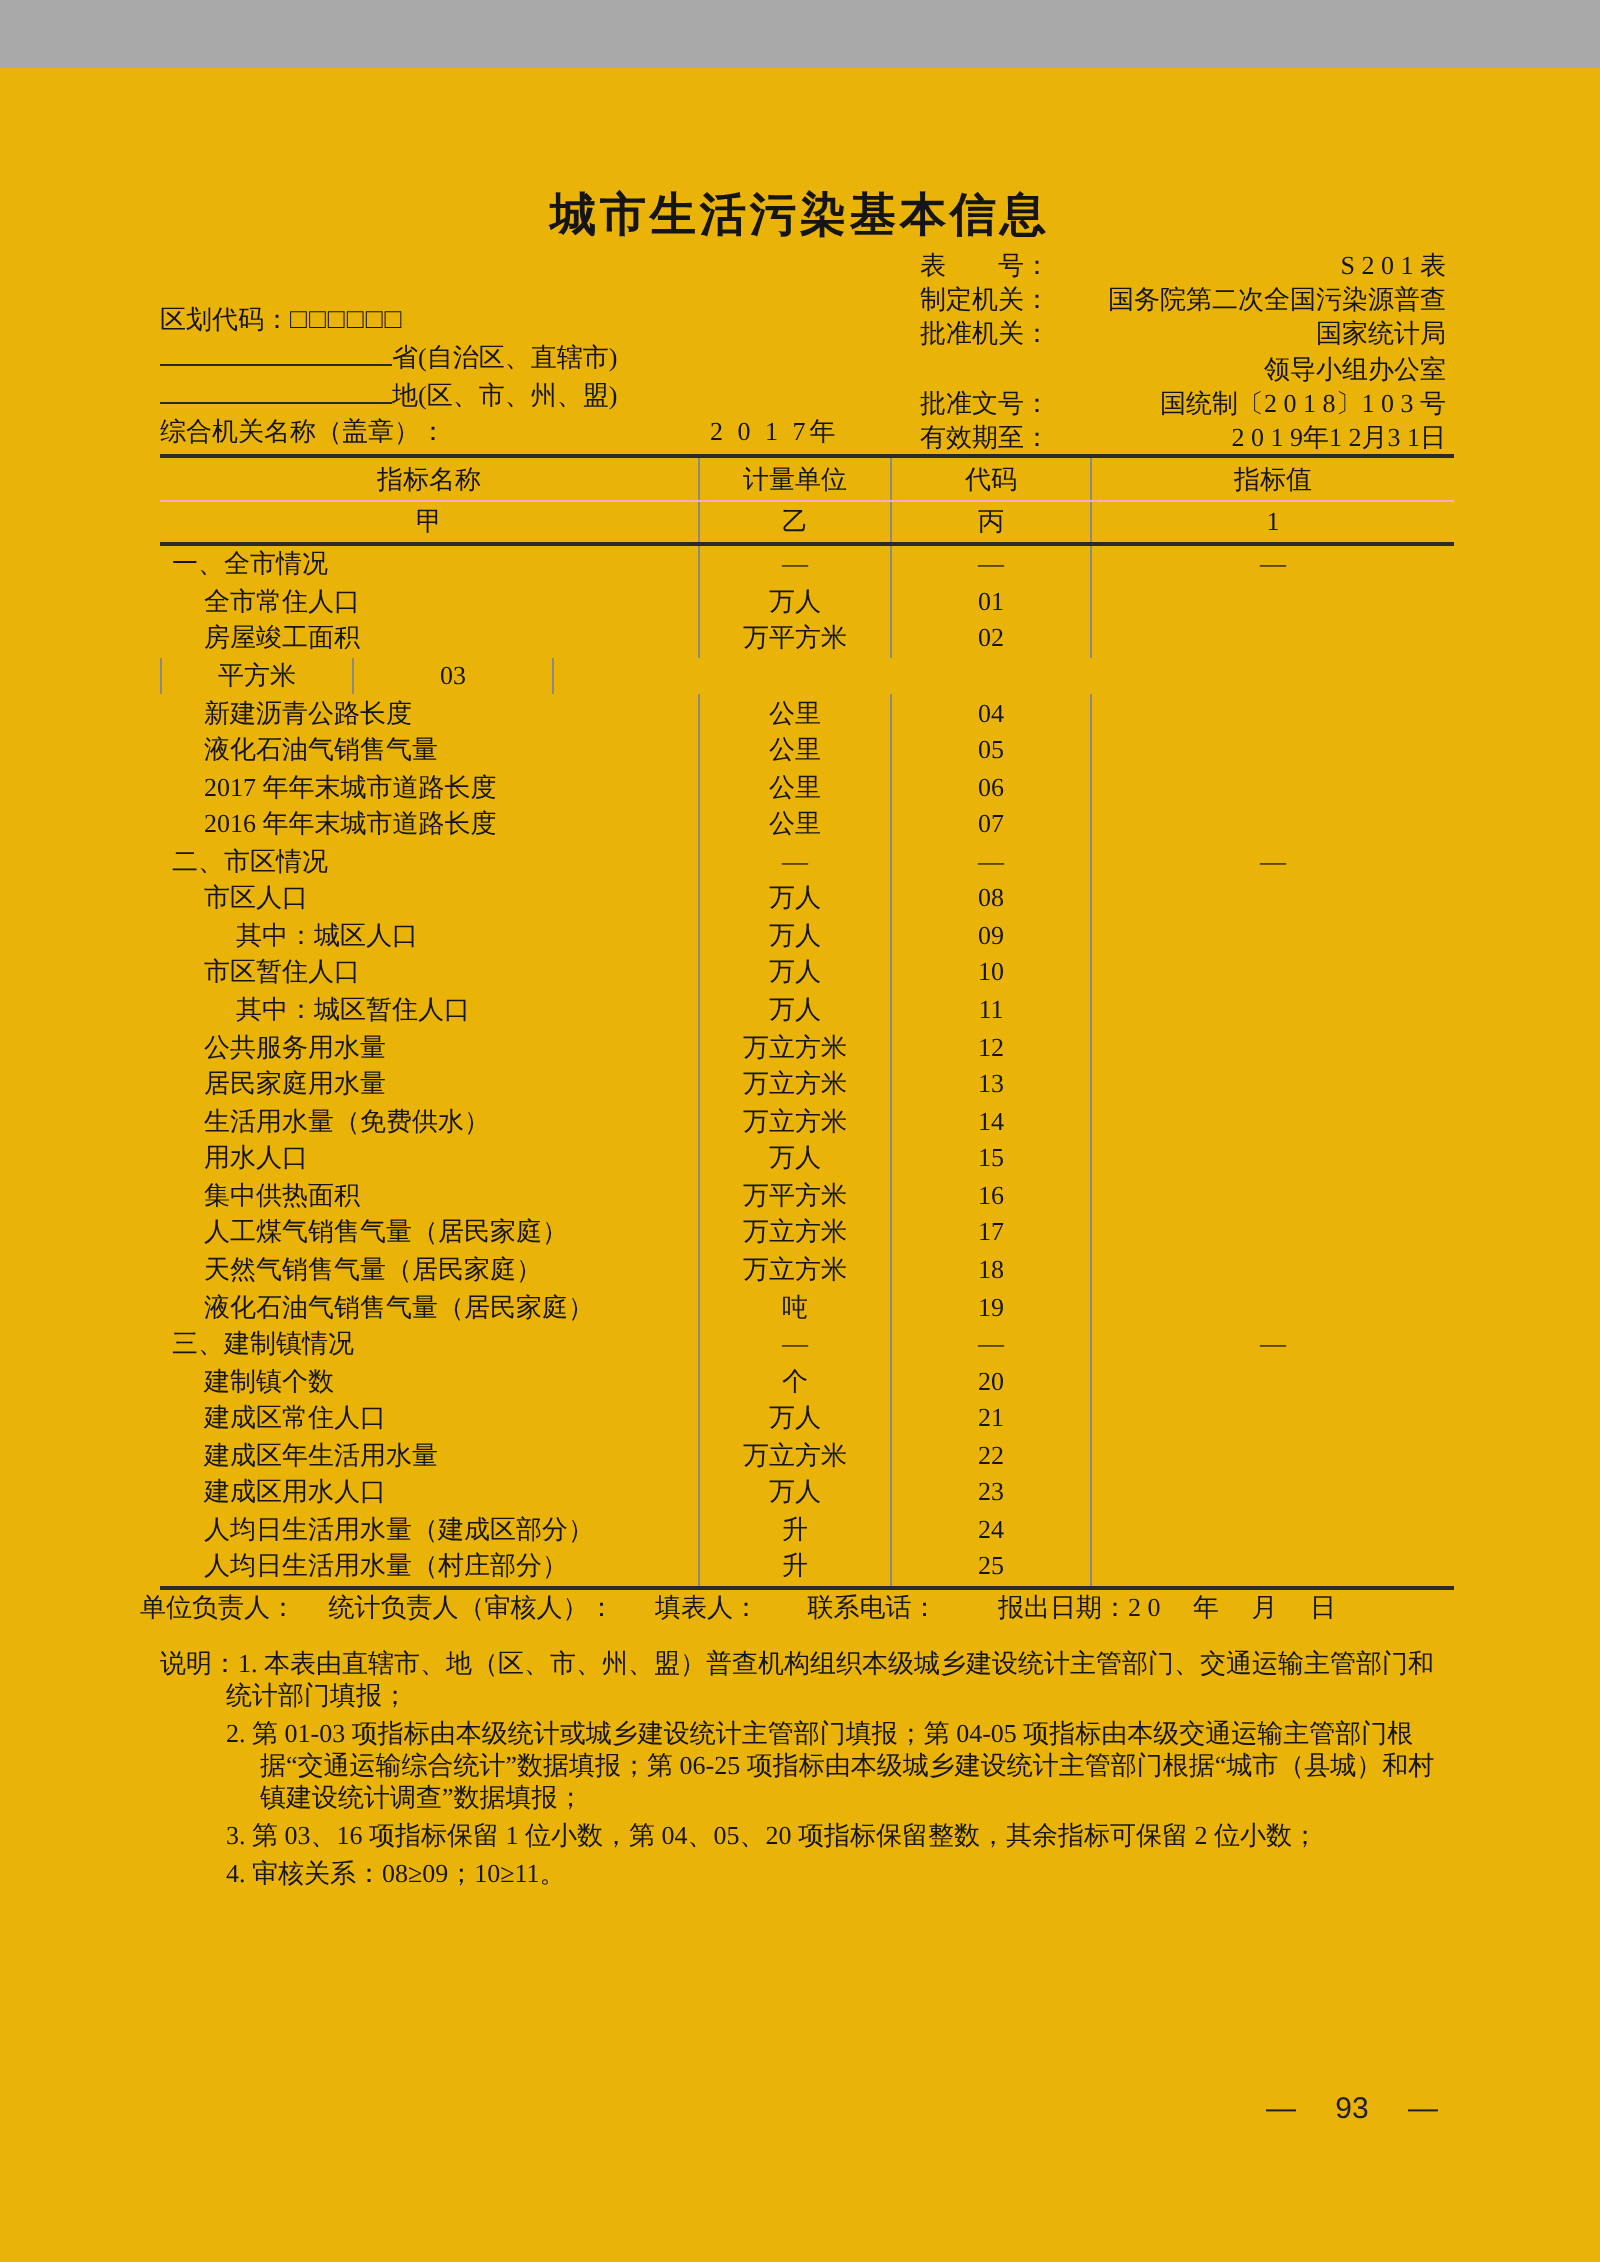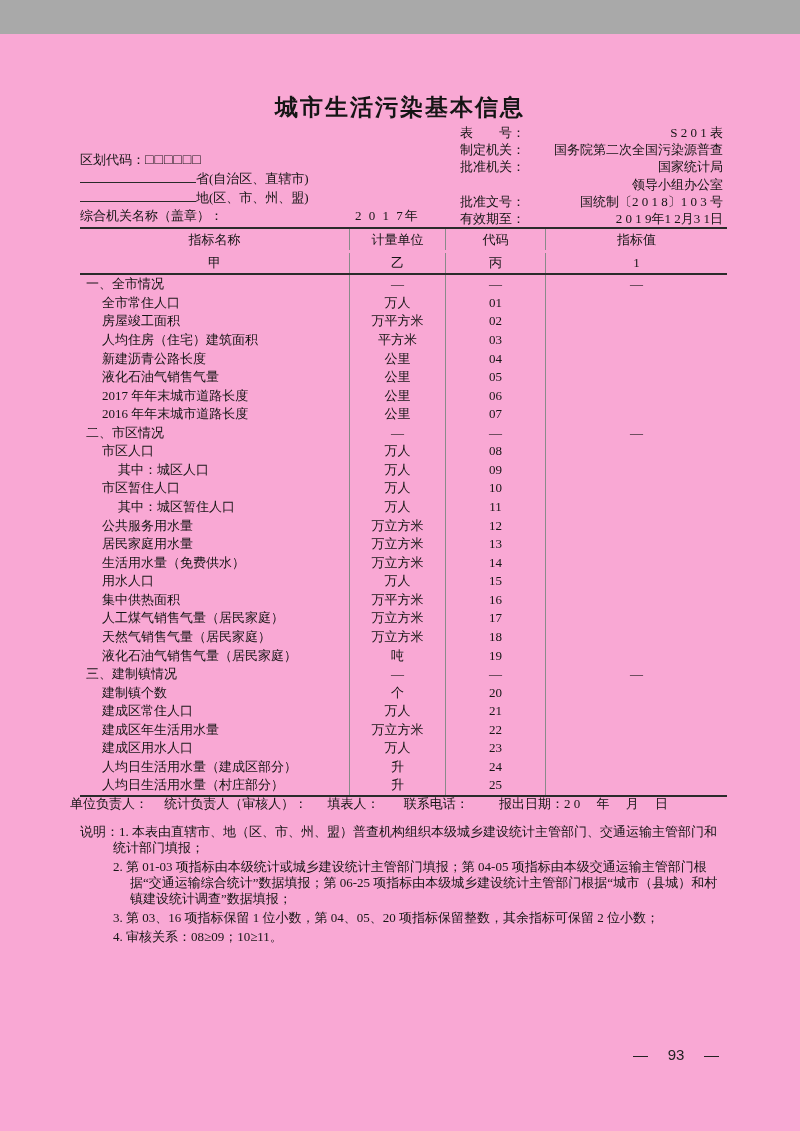--- a/index.html
+++ b/index.html
@@ -1,17 +1,17 @@
 <!DOCTYPE html>
 <html><head>
 <meta charset="utf-8">
 <style>
   html,body{margin:0;padding:0;background:#e8e8e8;}
   .page{
-    position:relative;width:800px;height:1131px;background:#f9a8d4;
+    position:relative;width:800px;height:1131px;background:#eab308;
     font-family:"Liberation Serif","DejaVu Serif",serif;
     color:#151515;overflow:hidden;
   }
   .scan-strip{position:absolute;top:0;left:0;width:800px;height:34px;background:#a9a9a9;}
   .title{
     position:absolute;top:92px;left:0;width:800px;text-align:center;
     font-size:23px;font-weight:bold;letter-spacing:2px;margin:0;
   }
   
   .meta{position:absolute;top:124px;left:0;width:800px;height:103px;font-size:13px;}
@@ -24,21 +24,21 @@
   .mr-row{height:17.2px;line-height:17.2px;display:flex;justify-content:space-between;white-space:nowrap;}
   .mr-label{text-align:center;}
   .mr-value{text-align:right;}
   
   .form-table{
     position:absolute;top:227px;left:80px;width:647px;
     border-top:2px solid #2b2b2b;border-bottom:2px solid #2b2b2b;
     font-size:13px;
   }
   .t-row{display:flex;align-items:center;}
-  .t-head .t-row.th1{height:21px;border-bottom:3px solid #f9a8d4;}
+  .t-head .t-row.th1{height:21px;border-bottom:1px solid #f9a8d4;}
   .t-head .t-row.th2{height:20px;border-bottom:2px solid #2b2b2b;}
   .t-head .cell{text-align:center;}
   .t-body .t-row{height:18.57px;align-items:flex-end;}
   .cell{box-sizing:border-box;height:100%;display:flex;align-items:center;justify-content:center;}
   .c1{width:269px;justify-content:flex-start;}
   .c2{width:96px;border-left:1px solid #8a8a8a;}
   .c3{width:100px;border-left:1px solid #8a8a8a;}
   .c4{width:182px;border-left:1px solid #8a8a8a;}
   .t-head .c1{justify-content:center;}
   .ind0{padding-left:6px;}
@@ -147,21 +147,20 @@
           <span class="cell c3">01</span>
           <span class="cell c4"></span>
         </div>
         <div class="t-row">
           <span class="cell c1 ind1">房屋竣工面积</span>
           <span class="cell c2">万平方米</span>
           <span class="cell c3">02</span>
           <span class="cell c4"></span>
         </div>
         <div class="t-row">
-          <span class="cell c1 ind1">人均住房（住宅）建筑面积</span>
           <span class="cell c2">平方米</span>
           <span class="cell c3">03</span>
           <span class="cell c4"></span>
         </div>
         <div class="t-row">
           <span class="cell c1 ind1">新建沥青公路长度</span>
           <span class="cell c2">公里</span>
           <span class="cell c3">04</span>
           <span class="cell c4"></span>
         </div>

